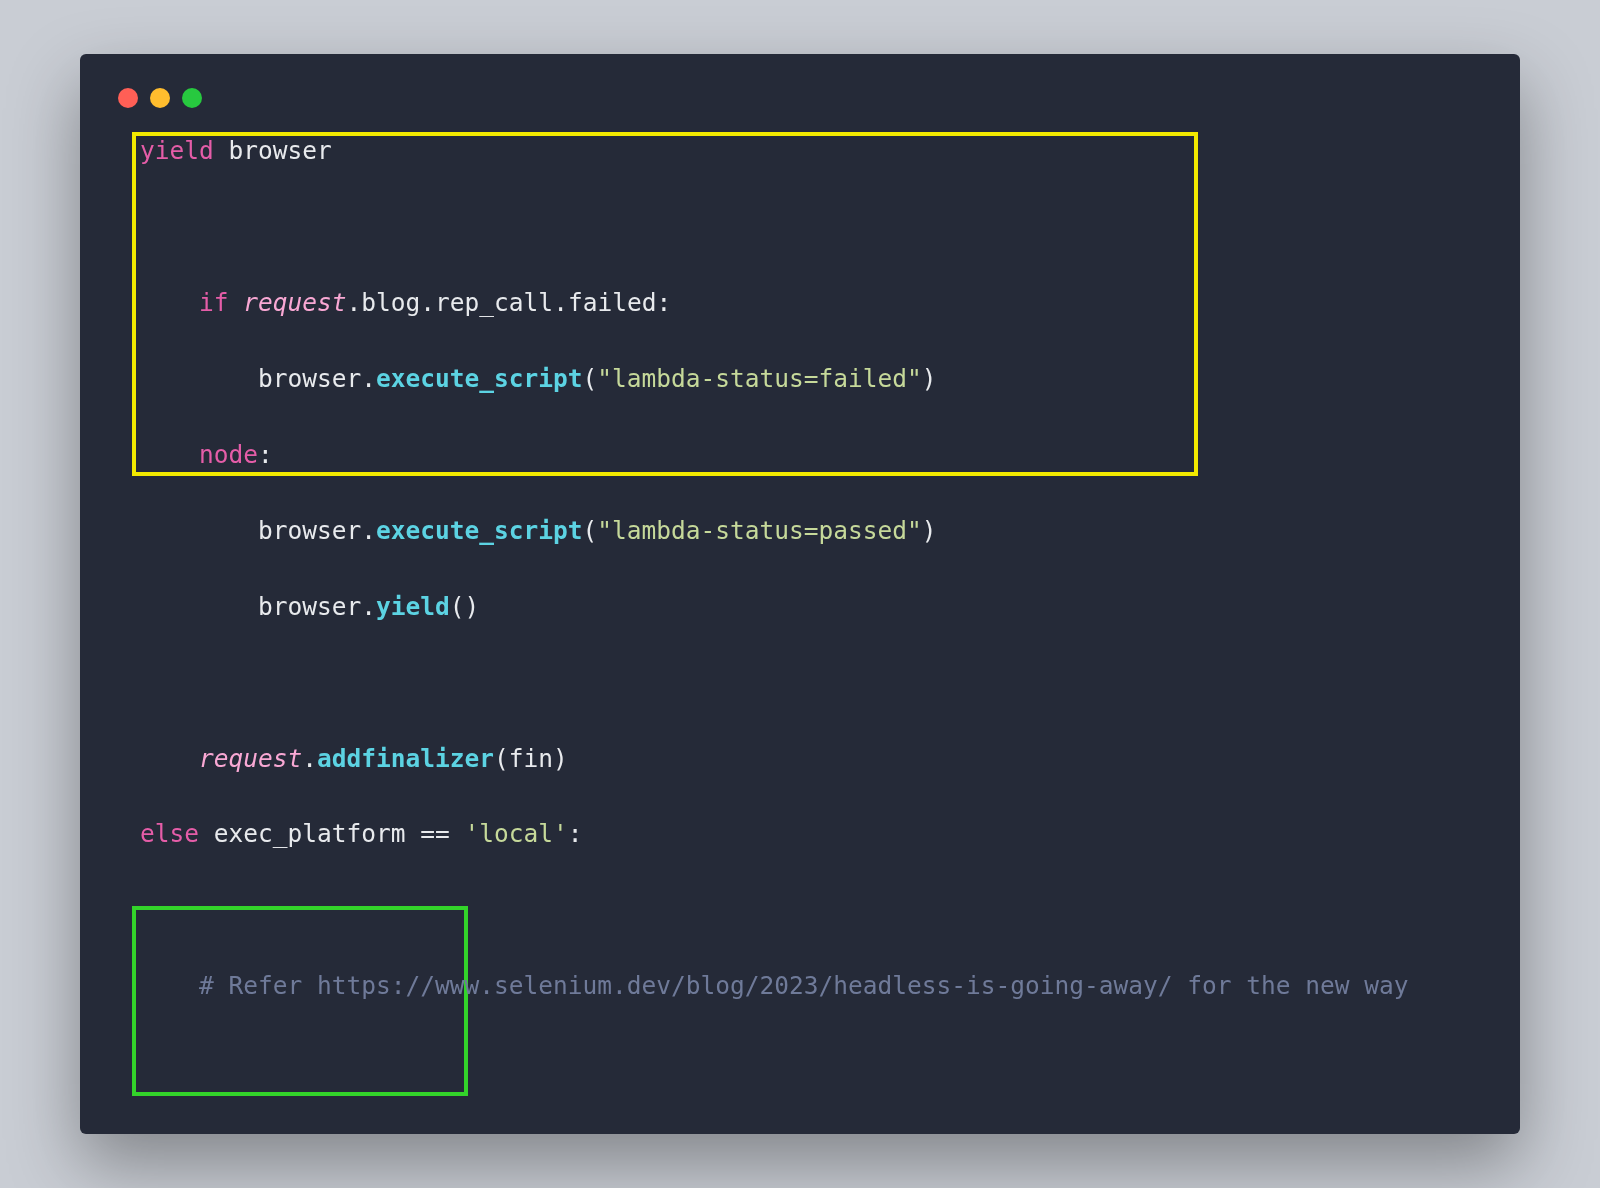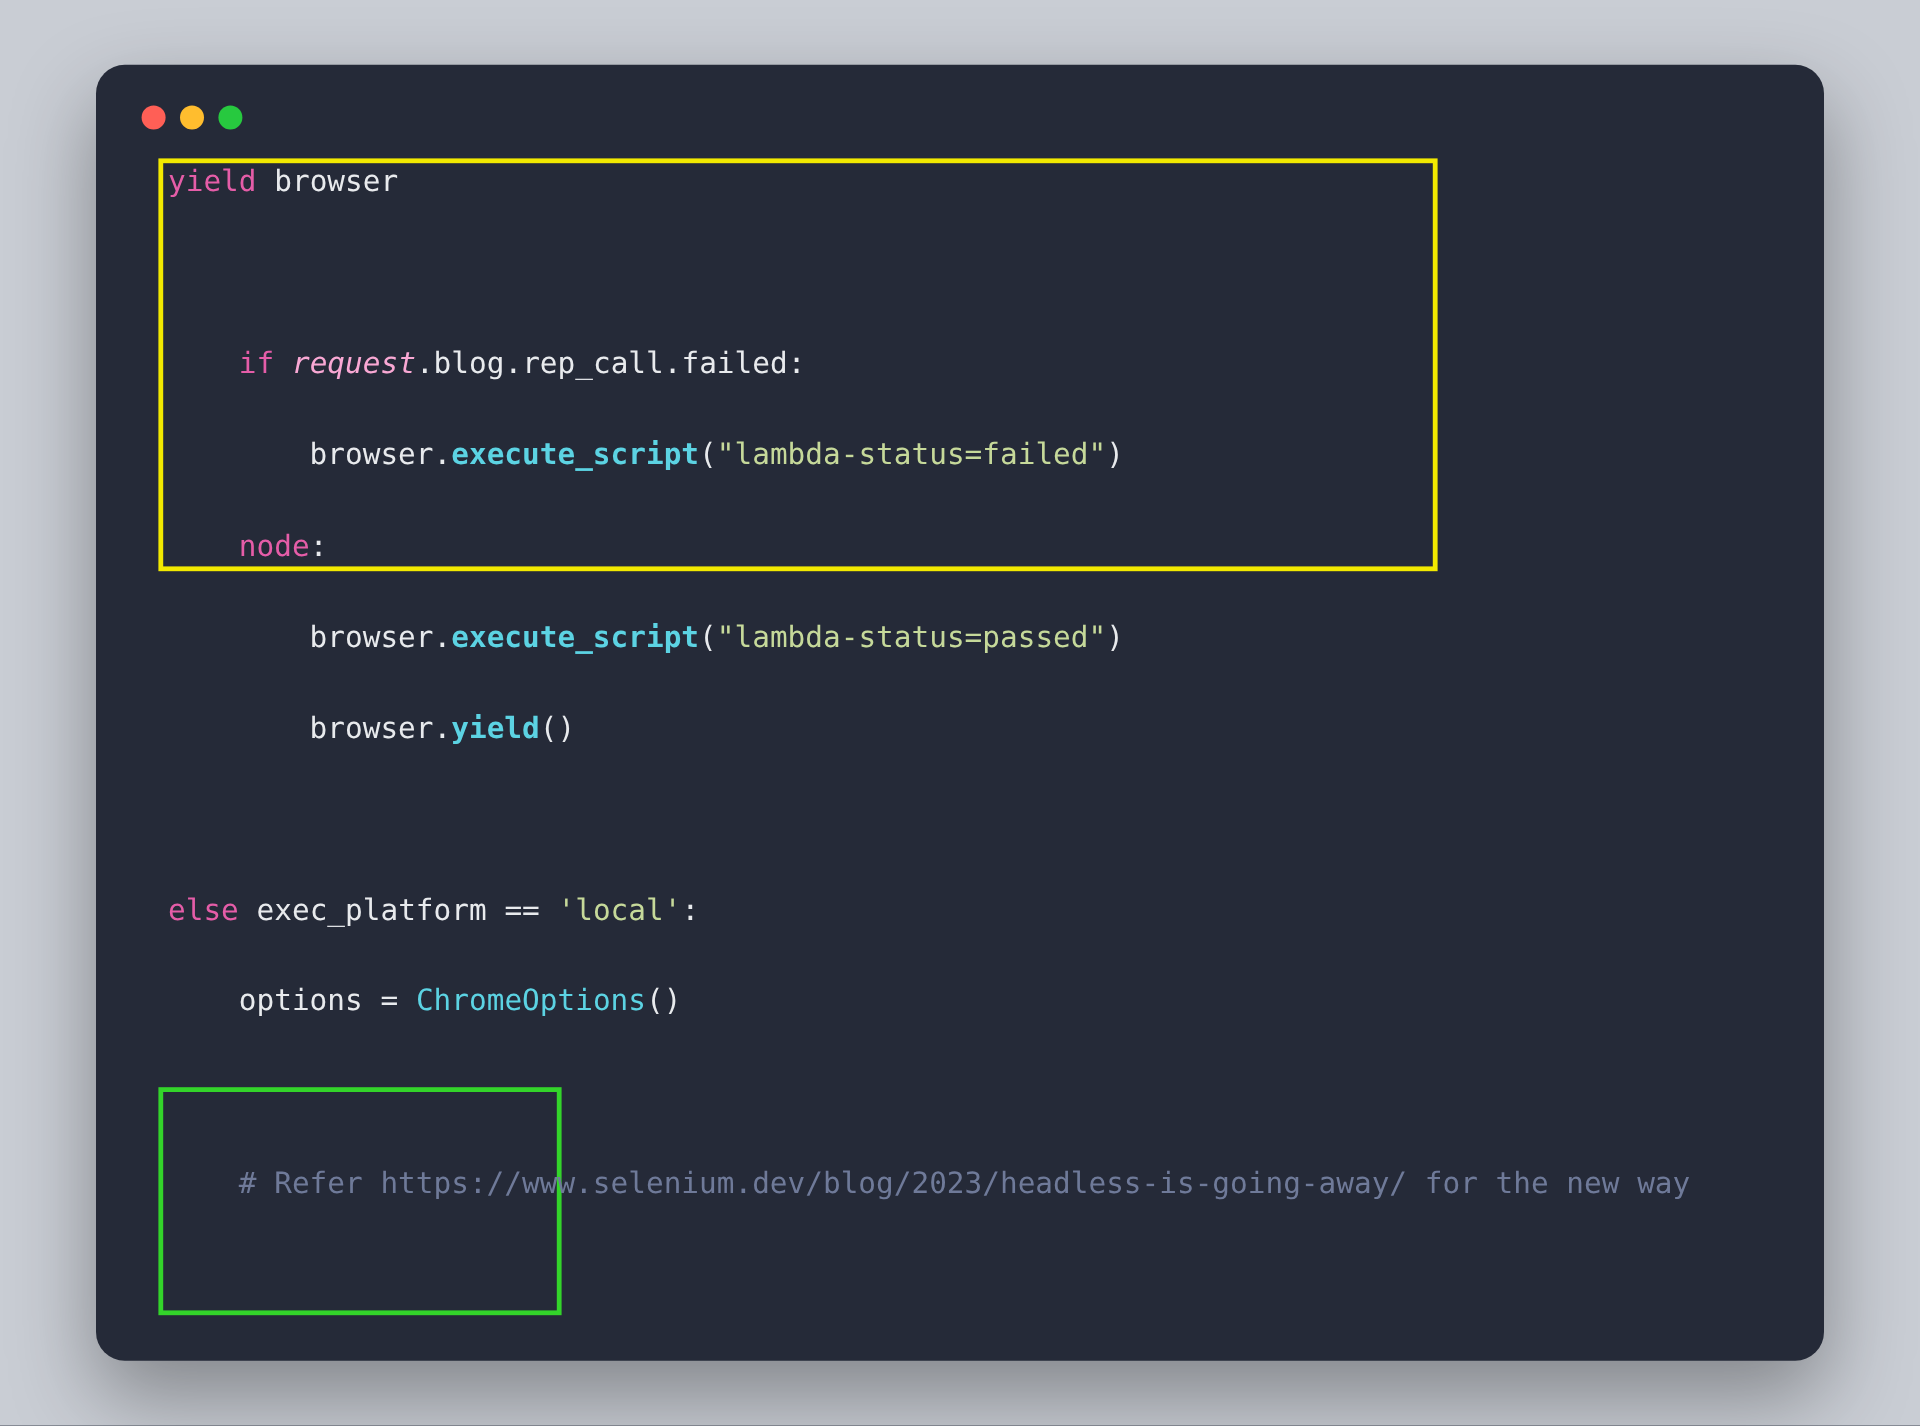--- a/index.html
+++ b/index.html
@@ -13,21 +13,21 @@
       height: 1188px;
       display: flex;
       align-items: center;
       justify-content: center;
       font-family: 'SF Mono', 'Menlo', 'Monaco', 'Consolas', monospace;
     }
     .window {
       background: #252a38;
       width: 1440px;
       height: 1080px;
-      border-radius: 24px;
+      border-radius: 6px;
       box-shadow: 0 30px 70px rgba(0,0,0,0.35);
       padding: 28px 38px 38px 38px;
       position: relative;
       overflow: hidden;
     }
     .titlebar {
       display: flex;
       gap: 12px;
       padding: 6px 0 24px 0;
     }
@@ -95,22 +95,22 @@
   <div class="highlight-box hl-green"></div>
 
   <div class="code-area"><span class="line"><span class="tok-keyword">yield</span> <span class="tok-ident">browser</span></span>
 <span class="line"> </span>
 <span class="line">    <span class="tok-keyword">if</span> <span class="tok-italic">request</span><span class="tok-dot">.</span><span class="tok-ident">blog</span><span class="tok-dot">.</span><span class="tok-ident">rep_call</span><span class="tok-dot">.</span><span class="tok-ident">failed</span><span class="tok-op">:</span></span>
 <span class="line">        <span class="tok-ident">browser</span><span class="tok-dot">.</span><span class="tok-method">execute_script</span><span class="tok-paren">(</span><span class="tok-string">"lambda-status=failed"</span><span class="tok-paren">)</span></span>
 <span class="line">    <span class="tok-keyword">node</span><span class="tok-op">:</span></span>
 <span class="line">        <span class="tok-ident">browser</span><span class="tok-dot">.</span><span class="tok-method">execute_script</span><span class="tok-paren">(</span><span class="tok-string">"lambda-status=passed"</span><span class="tok-paren">)</span></span>
 <span class="line">        <span class="tok-ident">browser</span><span class="tok-dot">.</span><span class="tok-method">yield</span><span class="tok-paren">()</span></span>
 <span class="line"> </span>
+<span class="line">    <span class="tok-italic">request</span><span class="tok-dot">.</span><span class="tok-method">addfinalizer</span><span class="tok-paren">(</span><span class="tok-ident">fin</span><span class="tok-paren">)</span></span>
 <span class="line"><span class="tok-keyword">else</span> <span class="tok-ident">exec_platform</span> <span class="tok-op">==</span> <span class="tok-string">'local'</span><span class="tok-op">:</span></span>
-<span class="line">    <span class="tok-ident">options</span> <span class="tok-op">=</span> <span class="tok-class">ChromeOptions</span><span class="tok-paren">()</span></span>
 <span class="line"> </span>
 <span class="line">    <span class="tok-comment"># Refer https://www.selenium.dev/blog/2023/headless-is-going-away/ for the new way</span></span>
 
 
 
 
 
 
 
 

